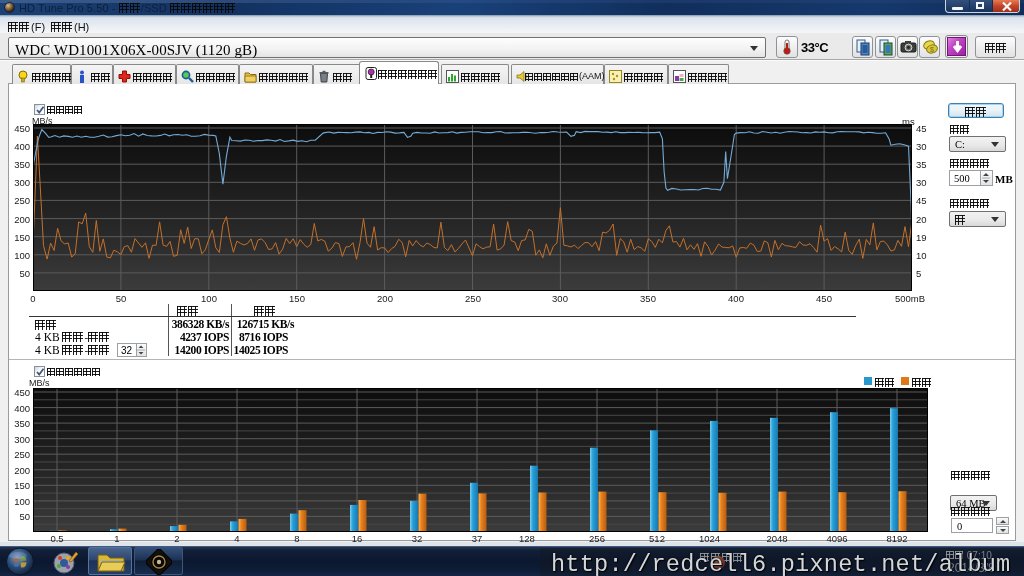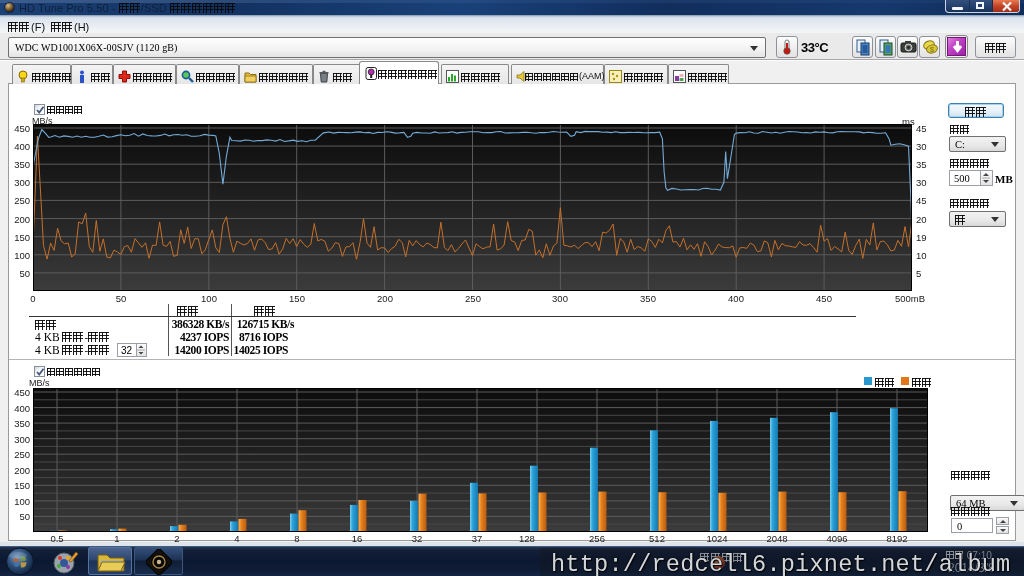--- a/index.html
+++ b/index.html
@@ -32,21 +32,21 @@
       <path d="M3 1.5 L11 9.5 M11 1.5 L3 9.5" stroke="#f6f8fb" stroke-width="2.2"></path>
     </svg>
 </div>
 <div class="abs" style="left:0;top:18px;width:1024px;height:15px;background:linear-gradient(#dce3ed,#eef1f5 70%,#f4f5f7)"></div>
 <div class="abs" style="left:0;top:33px;width:1024px;height:27px;background:#eaeaeb"></div>
 <div class="abs" style="left:0;top:59px;width:1024px;height:1px;background:#a8a8a8"></div>
 <div class="abs" style="left:0;top:60px;width:1024px;height:1px;background:#fbfbfb"></div>
 <div class="abs" style="left:8px;top:21px;font-size:11px;color:#111"><i class="k" style="width:10px;height:10px;margin-right:1px"></i><i class="k" style="width:10px;height:10px;margin-right:1px"></i><span style="margin-left:1px">(F)</span></div>
 <div class="abs" style="left:51px;top:21px;font-size:11px;color:#111"><i class="k" style="width:10px;height:10px;margin-right:1px"></i><i class="k" style="width:10px;height:10px;margin-right:1px"></i><span style="margin-left:1px">(H)</span></div>
 <div class="abs" style="left:8px;top:37px;width:758px;height:21px;border:1px solid #707070;border-radius:2px;background:linear-gradient(#fefefe,#f2f2f2 60%,#e4e4e4)">
-<div class="ser" style="position:absolute;left:6px;top:3.5px;font-size:10px;color:#000;letter-spacing:0.1px">WDC WD1001X06X-00SJV (1120 gB)</div>
+<div class="ser" style="position:absolute;left:6px;top:3.5px;font-size:15px;color:#000;letter-spacing:0.1px">WDC WD1001X06X-00SJV (1120 gB)</div>
 <div class="car" style="right:7px"></div>
   </div>
 <div class="btn" style="left:776px;top:36px;width:22px;height:22px">
 <svg width="20" height="20" style="position:absolute;left:0;top:0">
 <rect x="8" y="3" width="4" height="10" rx="2" fill="#fff" stroke="#555" stroke-width="0.8"></rect>
 <rect x="9" y="6" width="2" height="7" fill="#cc1408"></rect>
 <circle cx="10" cy="14" r="3.2" fill="#cc1408" stroke="#555" stroke-width="0.8"></circle>
 </svg>
   </div>
 <div class="abs" style="left:801px;top:40px;font-size:13px;font-weight:bold;color:#000;letter-spacing:-0.5px">33°C</div>
@@ -394,30 +394,30 @@
 <div class="lbl" style="left:99px;top:533px;width:36px;text-align:center">1</div>
 <div class="lbl" style="left:159px;top:533px;width:36px;text-align:center">2</div>
 <div class="lbl" style="left:219px;top:533px;width:36px;text-align:center">4</div>
 <div class="lbl" style="left:279px;top:533px;width:36px;text-align:center">8</div>
 <div class="lbl" style="left:339px;top:533px;width:36px;text-align:center">16</div>
 <div class="lbl" style="left:399px;top:533px;width:36px;text-align:center">32</div>
 <div class="lbl" style="left:459px;top:533px;width:36px;text-align:center">37</div>
 <div class="lbl" style="left:519px;top:533px;width:36px;">128</div>
 <div class="lbl" style="left:579px;top:533px;width:36px;text-align:center">256</div>
 <div class="lbl" style="left:639px;top:533px;width:36px;text-align:center">512</div>
-<div class="lbl" style="left:699px;top:533px;width:36px;text-align:center">1024</div>
+<div class="lbl" style="left:699px;top:533px;width:36px;text-align:left">1024</div>
 <div class="lbl" style="left:759px;top:533px;width:36px;text-align:center">2048</div>
 <div class="lbl" style="left:819px;top:533px;width:36px;text-align:center">4096</div>
 <div class="lbl" style="left:879px;top:533px;width:36px;text-align:center">8192</div>
 <div class="abs" style="left:864px;top:377px;width:8px;height:8px;background:#2898d0"></div>
 <div class="abs" style="left:875px;top:377px"><i class="k" style="width:9px;height:9px;margin-right:1px"></i><i class="k" style="width:9px;height:9px;margin-right:1px"></i></div>
 <div class="abs" style="left:901px;top:377px;width:8px;height:8px;background:#e07818"></div>
 <div class="abs" style="left:912px;top:377px"><i class="k" style="width:9px;height:9px;margin-right:1px"></i><i class="k" style="width:9px;height:9px;margin-right:1px"></i></div>
 <div class="abs" style="left:951px;top:470px"><i class="k" style="width:9px;height:9px;margin-right:1px"></i><i class="k" style="width:9px;height:9px;margin-right:1px"></i><i class="k" style="width:9px;height:9px;margin-right:1px"></i><i class="k" style="width:9px;height:9px;margin-right:1px"></i></div>
-<div class="combo" style="left:950px;top:495px;width:75px;height:16px">
+<div class="combo" style="left:950px;top:495px;width:47px;height:16px">
     <div class="ser" style="position:absolute;left:5px;top:2px;font-size:10.5px">64 MB</div>
     <div class="car"></div>
   </div>
 <div class="abs" style="left:951px;top:506px"><i class="k" style="width:9px;height:9px;margin-right:1px"></i><i class="k" style="width:9px;height:9px;margin-right:1px"></i><i class="k" style="width:9px;height:9px;margin-right:1px"></i><i class="k" style="width:9px;height:9px;margin-right:1px"></i></div>
 <div class="abs" style="left:951px;top:518px;width:42px;height:15px;border:1px solid #9aa0a6;background:#fff">
     <div class="ser" style="position:absolute;left:5px;top:1.5px;font-size:10.5px">0</div>
   </div>
 <div class="abs" style="left:996px;top:517px;width:13px;height:17px">
 <div style="position:absolute;left:0;top:0;width:13px;height:8px;border:1px solid #9aa0a6;background:linear-gradient(#fbfbfb,#e0e0e0)">
       <i style="position:absolute;left:2.5px;top:2px;width:0;height:0;border-left:3px solid transparent;border-right:3px solid transparent;border-bottom:3.5px solid #444"></i>

